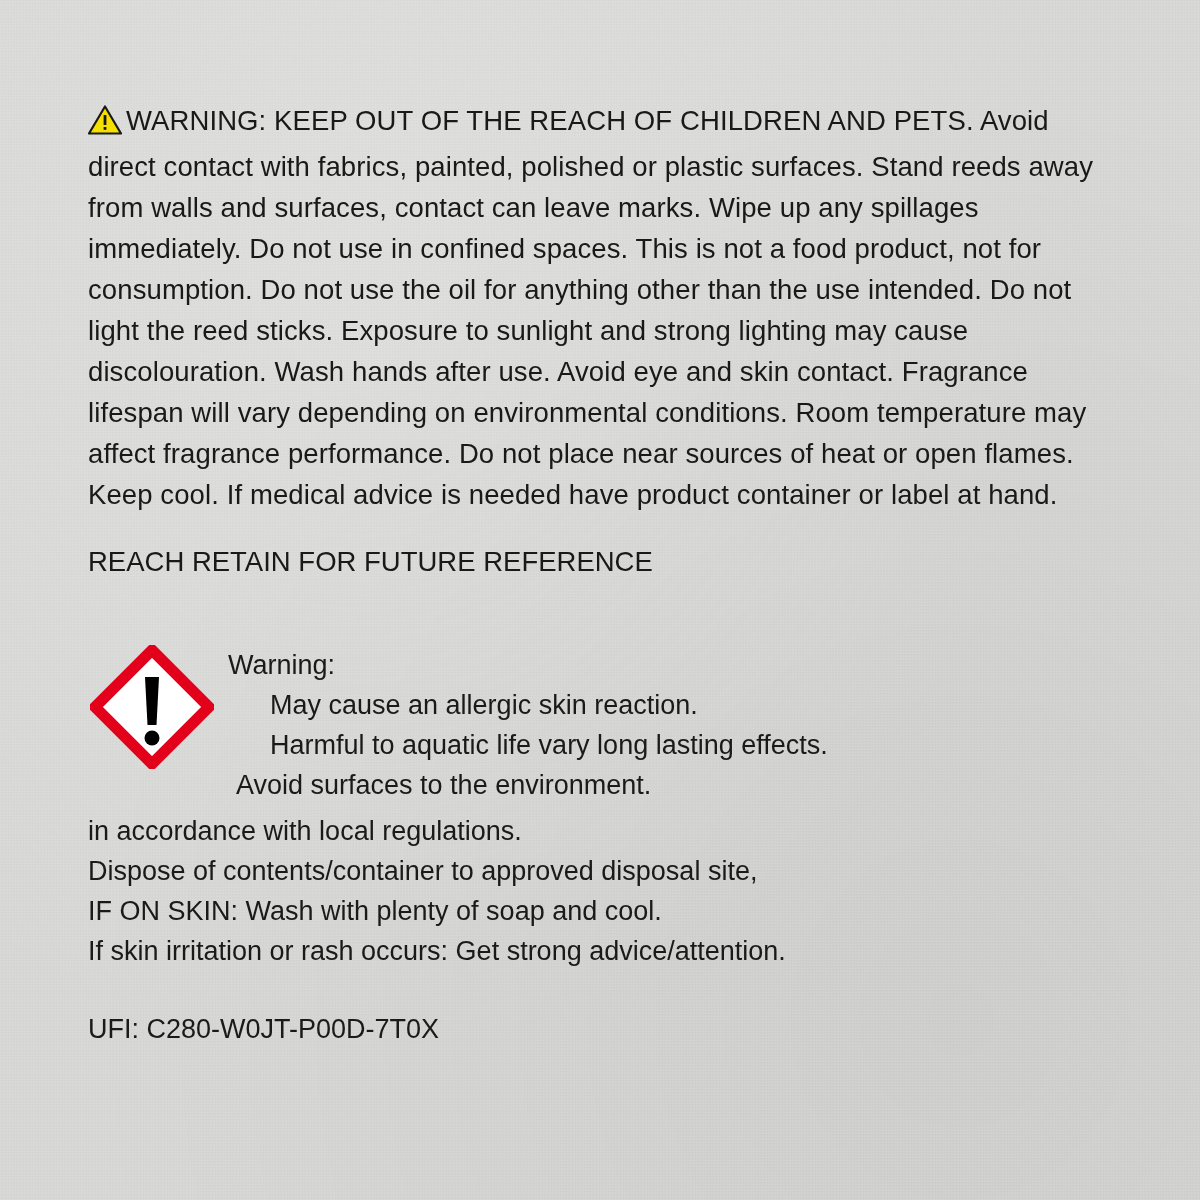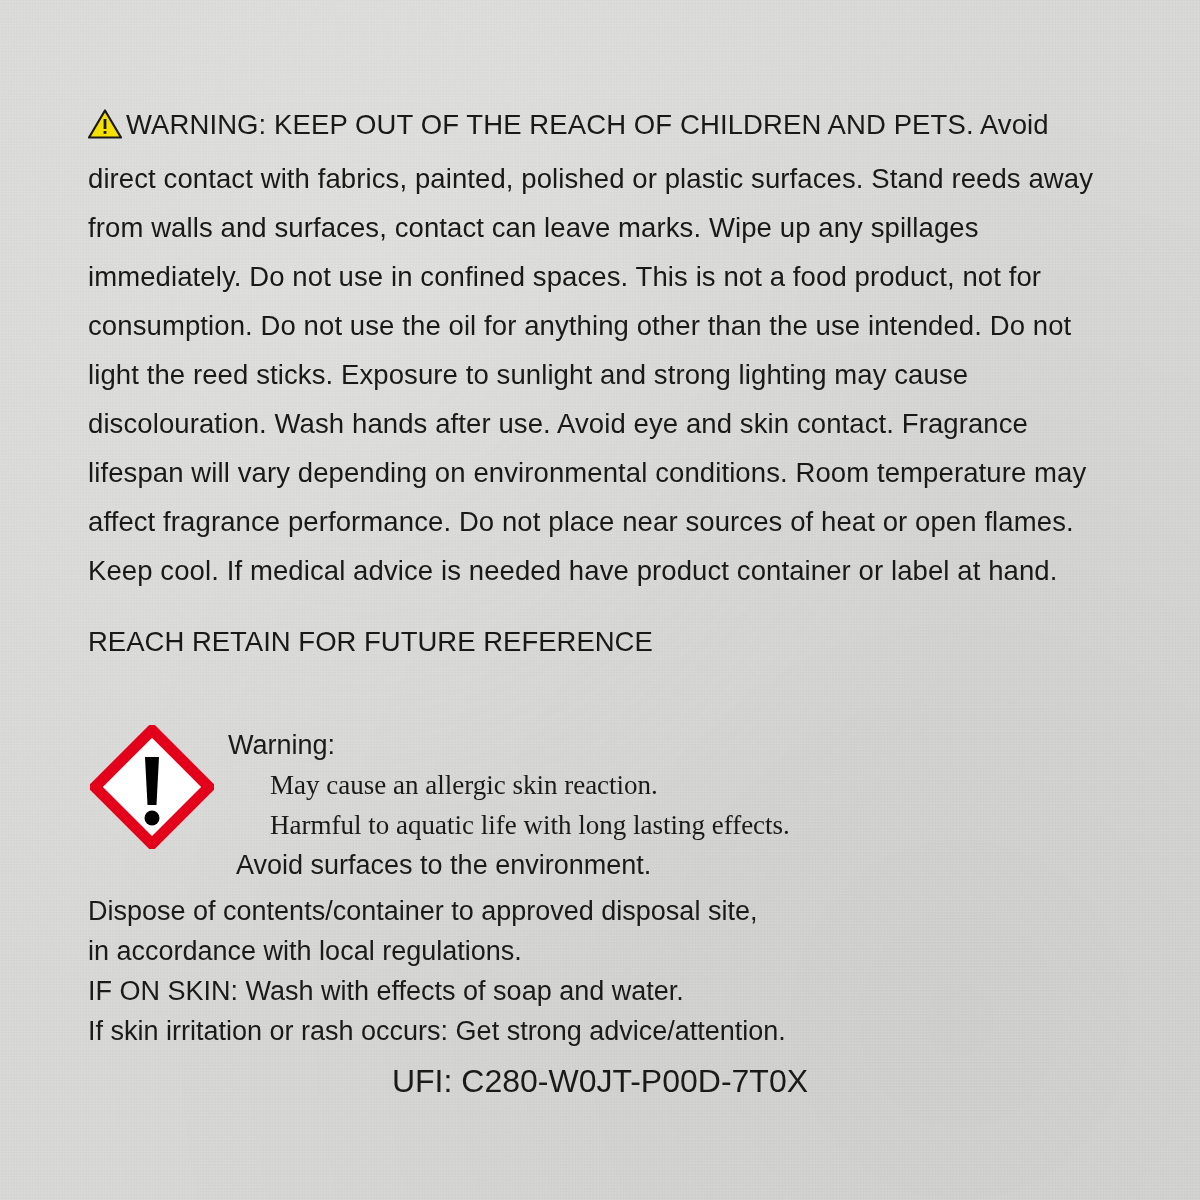--- a/index.html
+++ b/index.html
@@ -28,21 +28,21 @@
     opacity: 0.85;
   }
   .label {
     position: absolute;
     left: 88px;
     top: 100px;
     width: 1024px;
   }
   .warn-block {
     font-size: 27.5px;
-    line-height: 49px;
+    line-height: 41px;
     letter-spacing: 0.1px;
     color: #191919;
   }
   .warn-block p {
     margin: 0;
   }
   .tri-icon {
     display: inline-block;
     vertical-align: -5px;
     margin-right: 4px;
@@ -63,38 +63,36 @@
     left: 2px;
     top: 0px;
   }
   .ghs-text {
     margin-left: 140px;
     font-size: 27px;
     line-height: 40px;
   }
   .ghs-text .indent1 {
     padding-left: 42px;
-    font-family: Liberation Serif, serif;
   }
   .ghs-text .indent2 {
     padding-left: 8px;
   }
   .after-ghs {
     margin-top: 6px;
     font-size: 27px;
     line-height: 40px;
   }
   .after-ghs p {
     margin: 0;
   }
   .ufi {
-    margin-top: 11px;
-    font-size: 32px;
+    margin-top: 39px;
+    font-size: 27px;
     line-height: 38px;
-    text-align: center;
   }
 </style>
 </head>
 <body>
 
 <div class="paper-texture"></div>
 
 <div class="label">
 
   <div class="warn-block">
@@ -111,27 +109,27 @@
     <div class="ghs-diamond">
       <svg width="124" height="124" viewBox="0 0 124 124" xmlns="http://www.w3.org/2000/svg">
         <polygon points="62,5 119,62 62,119 5,62" fill="#ffffff" stroke="#e2001a" stroke-width="11" stroke-linejoin="miter"></polygon>
         <path d="M55 32 L69 32 L66.5 80 L57.5 80 Z" fill="#000000"></path>
         <circle cx="62" cy="93" r="7.5" fill="#000000"></circle>
       </svg>
     </div>
     <div class="ghs-text">
       <div>Warning:</div>
       <div class="indent1">May cause an allergic skin reaction.</div>
-      <div class="indent1">Harmful to aquatic life with long lasting effects.</div>
+      <div class="indent1">Harmful to aquatic life vary long lasting effects.</div>
       <div class="indent2">Avoid surfaces to the environment.</div>
     </div>
   </div>
 
   <div class="after-ghs">
+    <p>in accordance with local regulations.</p>
     <p>Dispose of contents/container to approved disposal site,</p>
-    <p>in accordance with local regulations.</p>
-    <p>IF ON SKIN: Wash with effects of soap and water.</p>
+    <p>IF ON SKIN: Wash with plenty of soap and cool.</p>
     <p>If skin irritation or rash occurs: Get strong advice/attention.</p>
   </div>
 
   <div class="ufi">UFI: C280-W0JT-P00D-7T0X</div>
 
 </div>
 
 </body></html>

